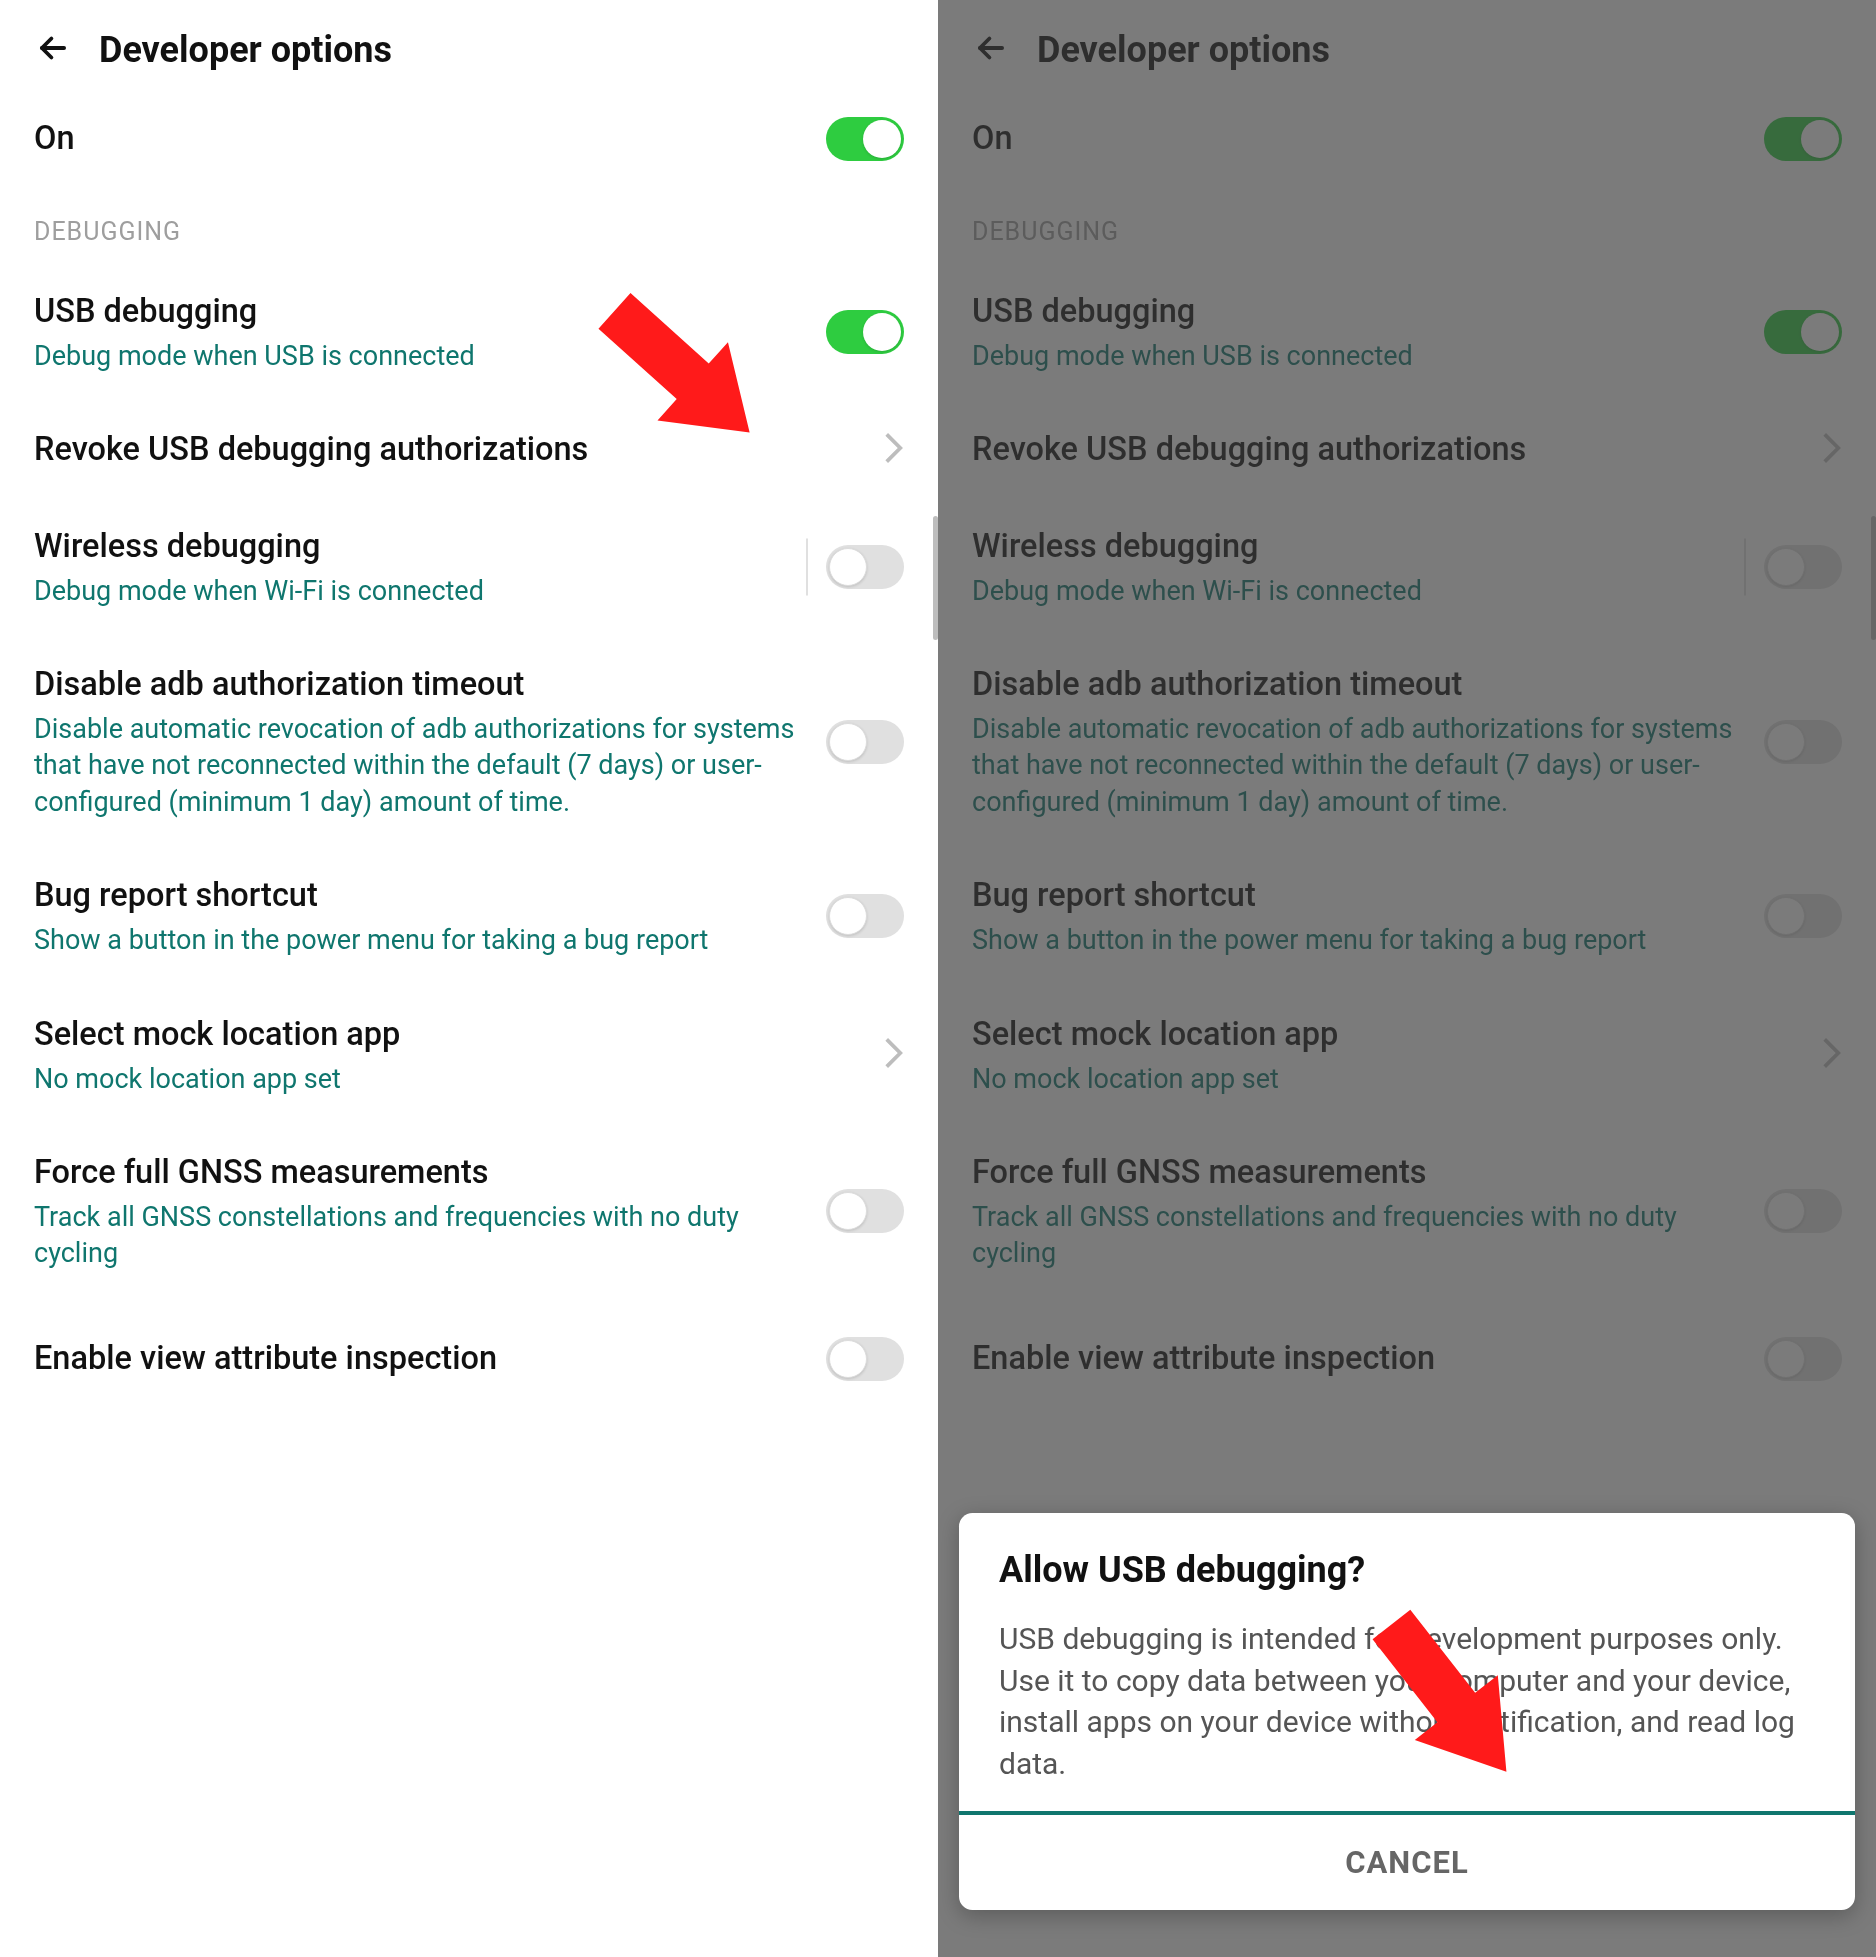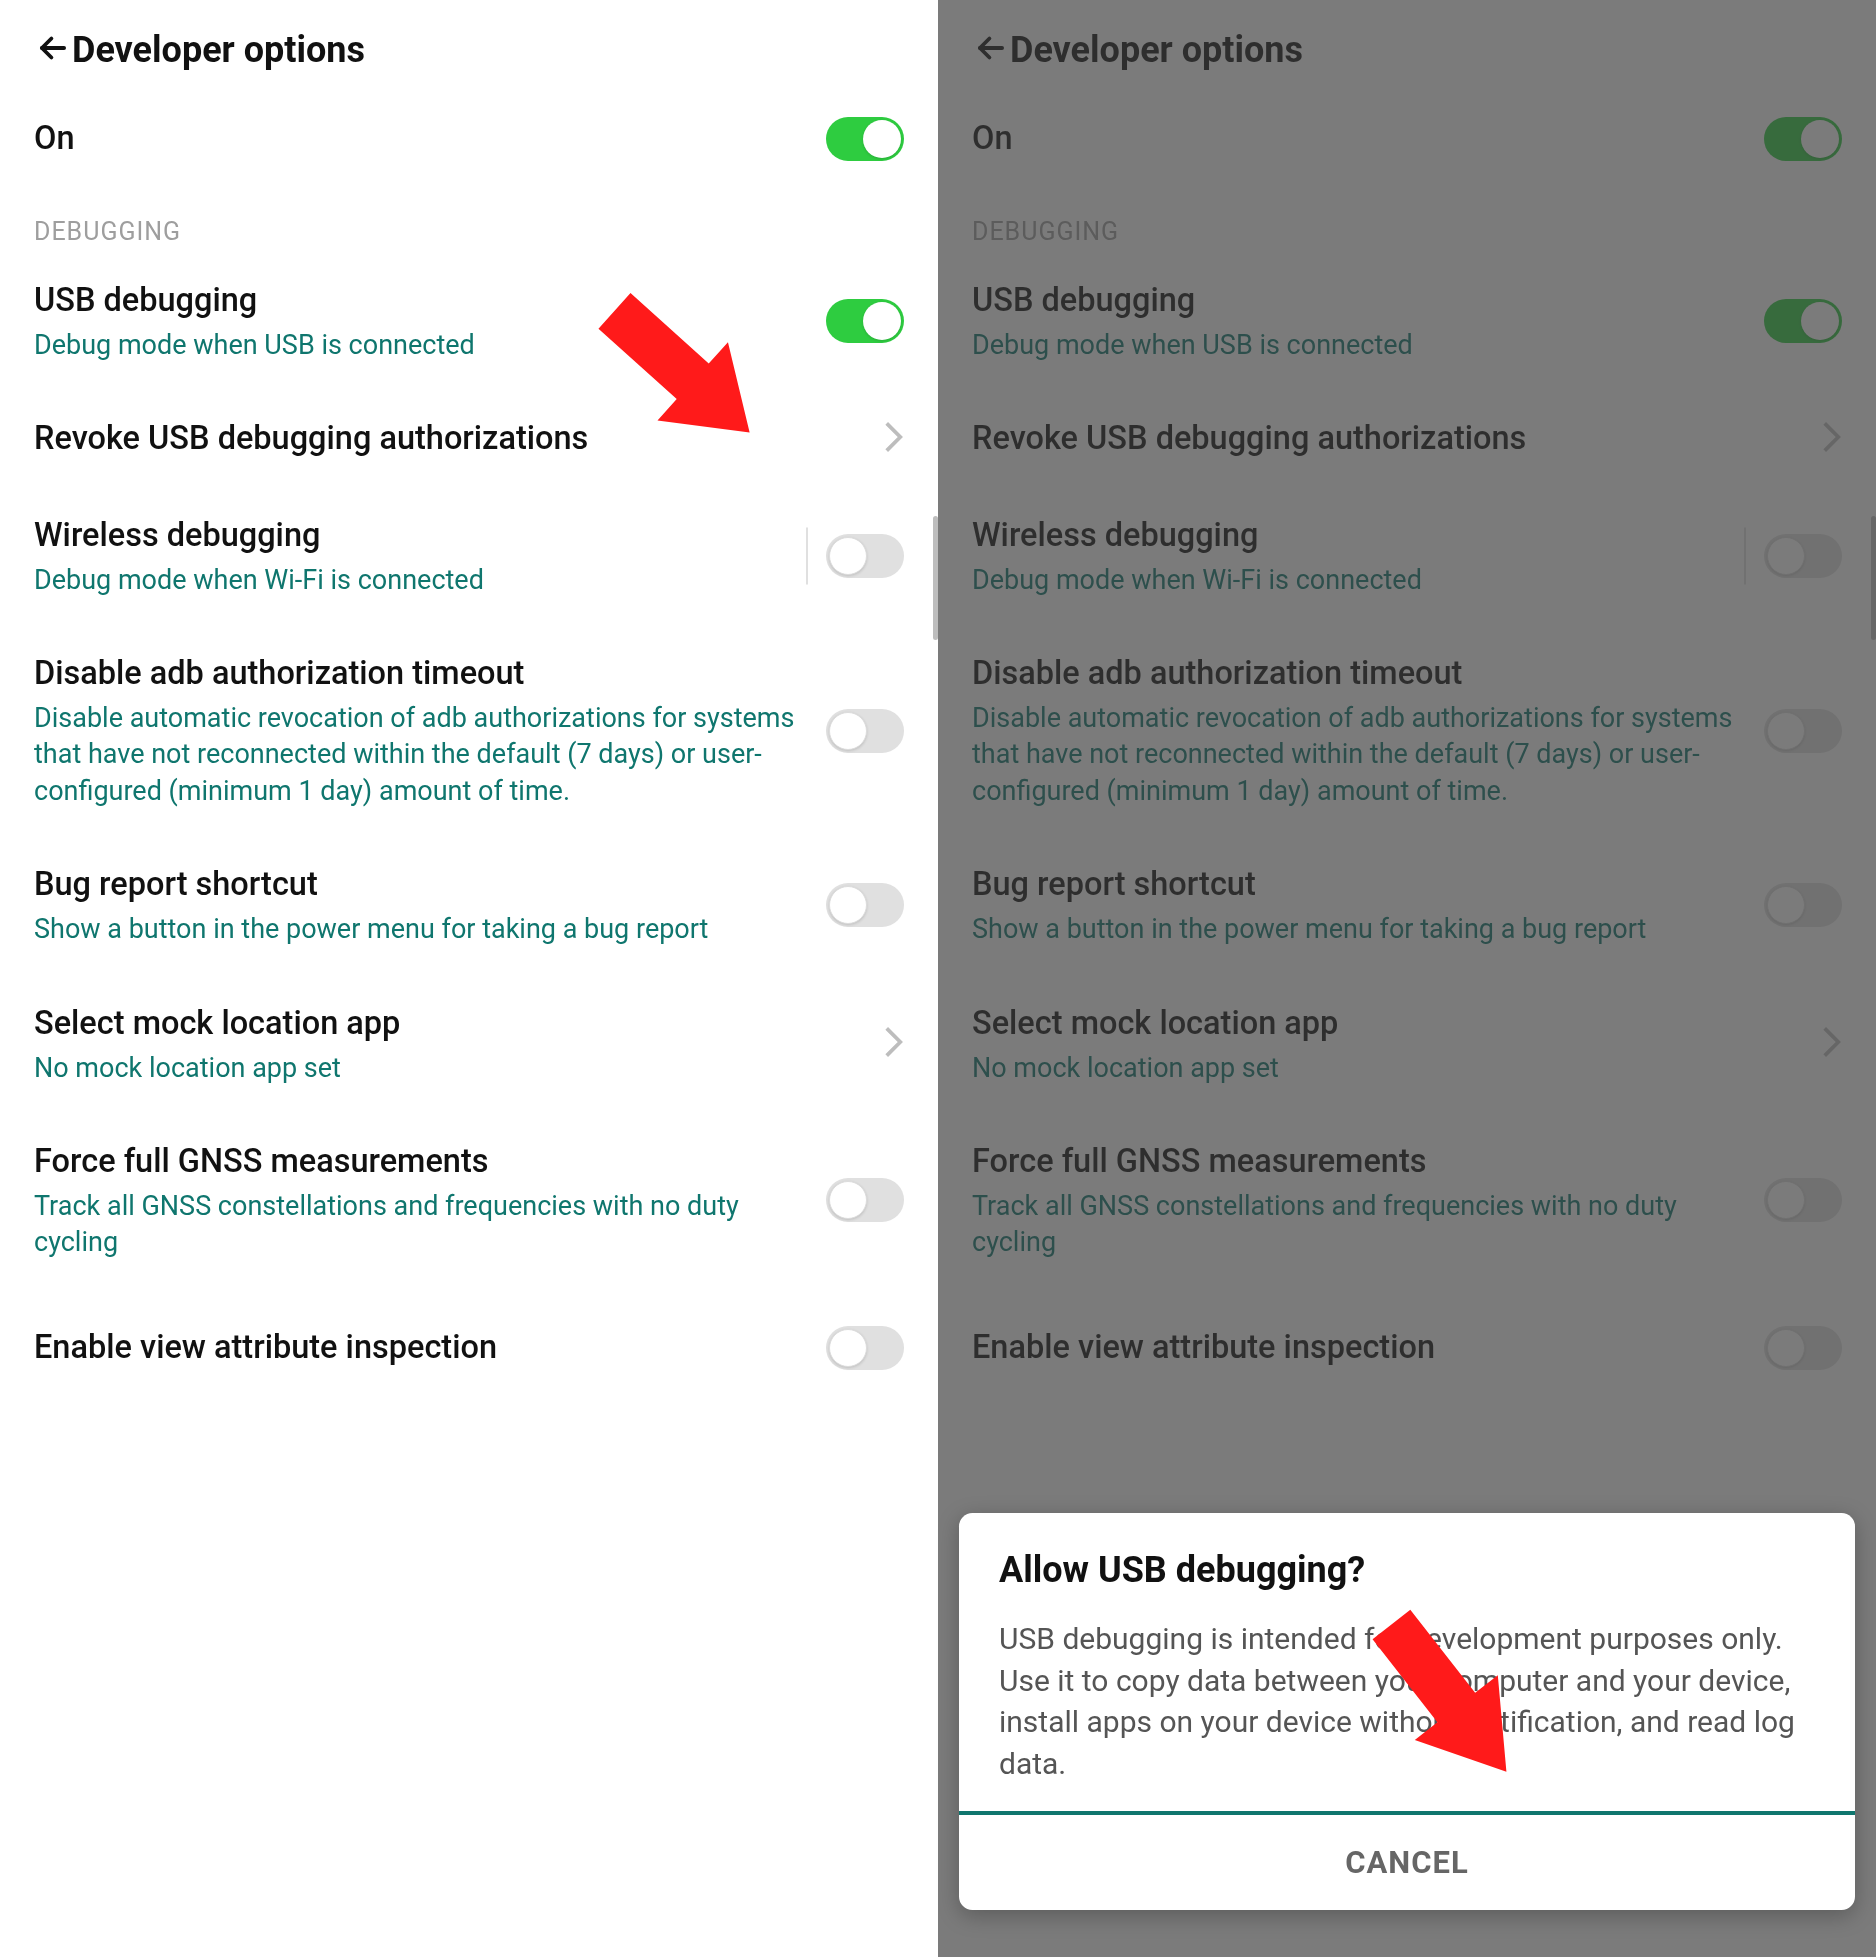--- a/index.html
+++ b/index.html
@@ -20,20 +20,21 @@
   .panel.right .dim-overlay {
     position: absolute;
     inset: 0;
     background: rgba(60,60,60,0.68);
     z-index: 5;
   }
   .header {
     display: flex;
     align-items: center;
     padding: 29px 34px 19px 34px;
+    gap: 27px;
   }
   .back-arrow svg { width: 38px; height: 38px; }
   .title {
     font-size: 36px;
     font-weight: 700;
     color: #111;
   }
   .content {
     padding: 0 34px;
   }
@@ -59,21 +60,21 @@
   .row.with-chevron .chevron {
     align-self: center;
     color: #bdbdbd;
   }
   .chevron svg { width: 21px; height: 34px; }
   .section-label {
     font-size: 25px;
     color: #9e9e9e;
     letter-spacing: 1px;
     margin-top: 29px;
-    margin-bottom: 6px;
+    margin-bottom: 17px;
   }
   
   .toggle {
     width: 78px;
     height: 44px;
     border-radius: 22px;
     position: relative;
     flex-shrink: 0;
     align-self: center;
   }

